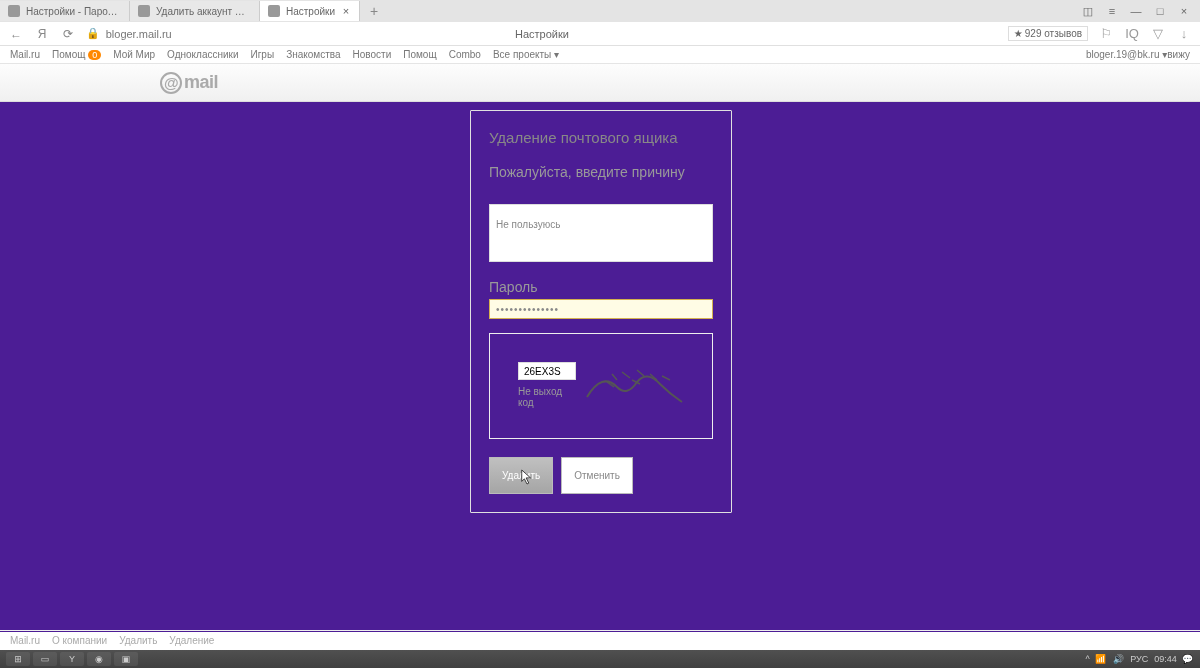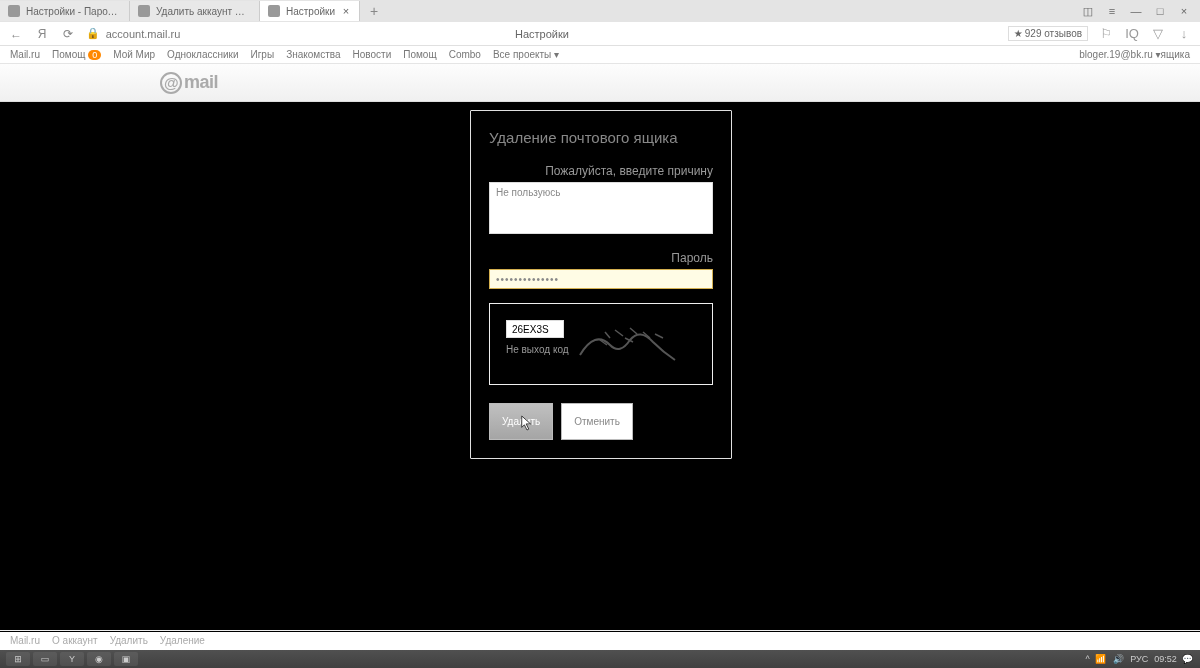--- a/index.html
+++ b/index.html
@@ -30,29 +30,29 @@
     .nav-link { color: #777; cursor: pointer; }
     .nav-badge { background: #f80; color: #fff; border-radius: 8px; padding: 0 4px; font-size: 9px; }
     .nav-right { margin-left: auto; display: flex; }
     
     
     .header { height: 38px; background: linear-gradient(#fdfdfd,#f0f0f0); border-bottom: 1px solid #ddd; display: flex; align-items: center; padding-left: 160px; }
     .logo { font-size: 18px; color: #aaa; font-weight: bold; letter-spacing: -0.5px; }
     .logo-at { display: inline-block; width: 22px; height: 22px; border: 2px solid #aaa; border-radius: 50%; text-align: center; line-height: 18px; font-size: 15px; margin-right: 2px; }
     
     
-    .main { background: #000000; height: 530px; position: relative; }
+    .main { background: #4c1d95; height: 530px; position: relative; }
     .card { position: absolute; left: 470px; top: 8px; width: 262px; border: 1px solid #e0e0e0; border-radius: 1px; padding: 18px; }
     .card-title { font-size: 15px; color: #888; font-weight: normal; margin-bottom: 18px; }
-    .field-label { font-size: 12px; color: #999; margin-bottom: 4px; text-align: right; }
-    .textarea { width: 100%; height: 52px; border: 1px solid #ddd; padding: 4px 6px; font-size: 10px; color: #888; resize: none; font-family: inherit; }
+    .field-label { font-size: 14px; color: #999; margin-bottom: 4px; }
+    .textarea { width: 100%; height: 58px; border: 1px solid #ddd; padding: 14px 6px; font-size: 10px; color: #888; resize: none; font-family: inherit; margin-top: 20px; }
     .input { width: 100%; height: 20px; border: 1px solid #ddd; padding: 0 6px; font-size: 10px; color: #888; letter-spacing: 1px; font-family: inherit; }
     .input.highlighted { border: 1px solid #d4b050; background: #fffce5; }
     .spacer { height: 14px; }
-    .captcha-row { display: flex; gap: 6px; border: 1px solid #eee; padding: 16px; }
+    .captcha-row { display: flex; gap: 6px; border: 1px solid #eee; padding: 28px; }
     .captcha-left { display: flex; flex-direction: column; gap: 6px; }
     .captcha-input { width: 58px; height: 18px; border: 1px solid #ddd; padding: 0 5px; font-size: 10px; }
     .captcha-link { font-size: 10px; color: #999; cursor: pointer; }
     .captcha-img { width: 110px; height: 48px; position: relative; }
     .btn-row { display: flex; gap: 8px; margin-top: 18px; }
     .btn { height: 37px; padding: 0 12px; font-size: 10px; border: 1px solid #bbb; cursor: pointer; display: flex; align-items: center; }
     .btn.primary { background: linear-gradient(#c0c0c0,#a5a5a5); color: #fff; }
     .btn.secondary { background: #fff; color: #888; text-align: right; }
     .cursor { position: absolute; left: 30px; top: 10px; width: 14px; height: 18px; }
     
@@ -91,21 +91,21 @@
     <span class="win-ctrl">×</span>
   </div>
 </div>
 
 <div class="address-bar">
   <span class="nav-btn">←</span>
   <span class="nav-btn">Я</span>
   <span class="nav-btn">⟳</span>
   <div class="url-box">
     <span>🔒</span>
-    <span>account.mail.ru</span>
+    <span>bloger.mail.ru</span>
   </div>
   <span class="page-title">Настройки</span>
   <div class="url-box" style="flex:1"></div>
   <div class="addr-right">
     <span class="rating-badge">★<span>929 отзывов</span></span>
     <span class="addr-icon">⚐</span>
     <span class="addr-icon">IQ</span>
     <span class="addr-icon">▽</span>
     <span class="addr-icon">↓</span>
   </div>
@@ -117,21 +117,21 @@
   <span class="nav-link">Мой Мир</span>
   <span class="nav-link">Одноклассники</span>
   <span class="nav-link">Игры</span>
   <span class="nav-link">Знакомства</span>
   <span class="nav-link">Новости</span>
   <span class="nav-link">Помощ</span>
   <span class="nav-link">Combo</span>
   <span class="nav-link"><span>Все проекты</span> ▾</span>
   <div class="nav-right">
     <span class="nav-link"><span>bloger.19@bk.ru</span> ▾</span>
-    <span class="nav-link">ящика</span>
+    <span class="nav-link">вижу</span>
   </div>
 </div>
 
 <div class="header">
   <span class="logo"><span class="logo-at">@</span><span>mail</span></span>
 </div>
 
 <div class="main">
   <div class="card">
     <h2 class="card-title">Удаление почтового ящика</h2>
@@ -160,32 +160,32 @@
             <path d="M2 2 L2 15 L5 12 L8 18 L10 17 L7 11 L12 11 Z" fill="#fff" stroke="#000" stroke-width="0.8"></path>
           </svg>
       </div>
       <div class="btn secondary">Отменить</div>
     </div>
   </div>
 </div>
 
 <div class="footer">
   <span class="footer-link">Mail.ru</span>
-  <span class="footer-link">О аккаунт</span>
+  <span class="footer-link">О компании</span>
   <span class="footer-link">Удалить</span>
   <span class="footer-link">Удаление</span>
 </div>
 
 <div class="taskbar">
   <div class="task-btn">⊞</div>
   <div class="task-btn">▭</div>
   <div class="task-btn">Y</div>
   <div class="task-btn">◉</div>
   <div class="task-btn">▣</div>
   <div class="tray">
     <span>^</span>
     <span>📶</span>
     <span>🔊</span>
     <span>РУС</span>
-    <span>09:52</span>
+    <span>09:44</span>
     <span>💬</span>
   </div>
 </div>
 
 </body></html>

